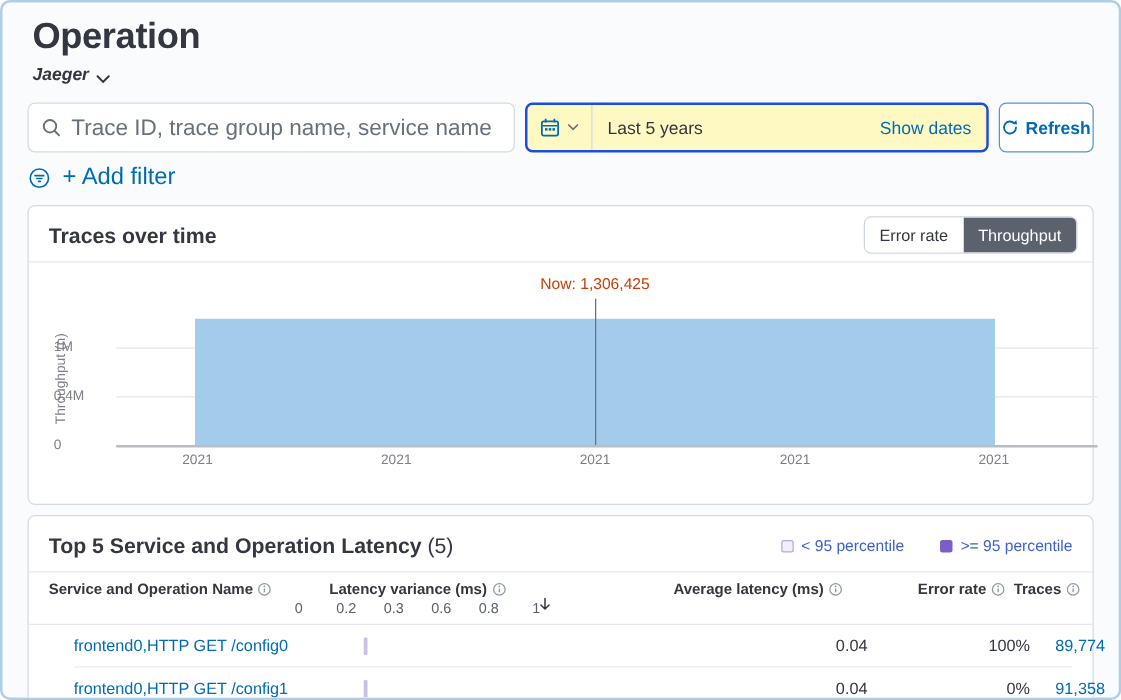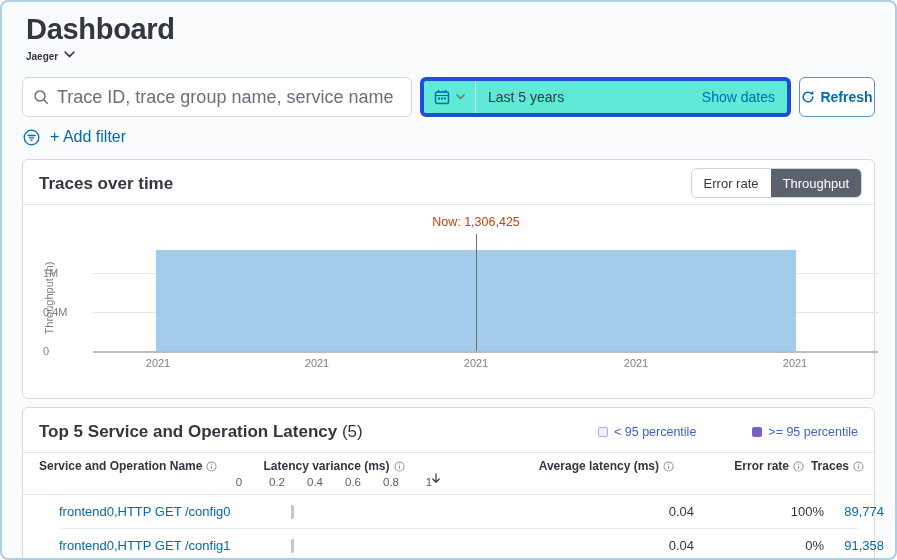--- a/index.html
+++ b/index.html
@@ -4,42 +4,42 @@
 <style>
   * { margin:0; padding:0; box-sizing:border-box; }
   html,body { width:897px; height:560px; }
   body { font-family:"Liberation Sans", sans-serif; color:#343741; }
   .window {
     position:relative; width:897px; height:560px;
     border:2px solid #aecde6; border-radius:8px;
     background:#fafbfd; overflow:hidden;
   }
   .page-title { margin:11px 0 0 24px; font-size:29px; font-weight:700; letter-spacing:-0.3px; }
-  .source-select { display:inline-flex; align-items:flex-start; gap:6px; margin:5px 0 0 24px;
-    font-size:10px; font-weight:700; cursor:pointer; }
+  .source-select { display:inline-flex; align-items:flex-end; gap:6px; margin:5px 0 0 24px;
+    font-size:14px; font-weight:700; cursor:pointer;font-style:italic; }
   .chev { display:inline-block; }
   
   .search-row { display:flex; align-items:center; gap:8px; margin:13px 20px 0 20px; }
   .search-box { flex:0 0 390px; height:40px; background:#fff; border:1px solid #d3dae6;
     border-radius:6px; display:flex; align-items:center; padding:0 10px; gap:8px; }
   .search-box input { border:none; outline:none; flex:1; font-size:18px; color:#343741;
     font-family:"Liberation Sans", sans-serif; background:transparent; }
   .search-box input::placeholder { color:#69707d; }
-  .date-picker { flex:1; height:40px; background:#5eead4; border:4px solid #1d4ed8; border-radius:6px;
+  .date-picker { flex:1; height:40px; background:#fef9c3; border:2px solid #1d4ed8; border-radius:6px;
     display:flex; align-items:center; overflow:hidden; }
   .dp-icon-seg { display:flex; align-items:center; gap:6px; padding:0 10px; height:100%;
     border-right:1px solid #d3dae6; cursor:pointer; }
   .dp-value { padding:0 12px; font-size:14px; flex:1; }
   .dp-showdates { padding:0 12px; font-size:14px; color:#006BB4; font-weight:500; cursor:pointer; white-space:nowrap; }
   .refresh-btn { flex:0 0 76px; height:40px; border:1px solid #5a94c6; border-radius:6px; background:#fff;
     color:#006BB4; font-weight:700; font-size:14px; display:flex; align-items:center; justify-content:center;
     gap:5px; cursor:pointer; font-family:"Liberation Sans", sans-serif; }
   
   .filter-row { display:flex; align-items:center; gap:10px; margin:10px 20px 0 21px; height:20px; }
-  .add-filter { font-size:16px; color:#006BB4; cursor:pointer; }
+  .add-filter { font-size:19px; color:#006BB4; cursor:pointer; }
   
   .panel { position:relative; margin:0 20px; background:#fff; border:1px solid #d3dae6;
     border-radius:6px; }
   .panel-title { position:absolute; top:14px; left:16px; font-size:17px; font-weight:700; }
   .panel-divider { position:absolute; top:44px; left:0; right:0; border-top:1px solid #e3e8f0; }
   #traces-panel { margin-top:12px; height:240px; }
   #latency-panel { margin-top:8px; height:166px; }
   
   .toggle-group { position:absolute; top:8px; right:12px; display:flex; border:1px solid #cdd3df;
     border-radius:6px; overflow:hidden; height:30px; }
@@ -51,21 +51,21 @@
   .chart-bar { position:absolute; left:133px; top:90px; width:640px; height:101px; background:#a3cbea; }
   .axis-x-line { position:absolute; left:70px; width:785px; top:191px; height:2px; background:#b8bcc3; }
   .now-line { position:absolute; left:453px; top:74px; width:1px; height:118px; background:#6b717c; }
   .now-label { position:absolute; left:453px; top:55px; transform:translateX(-50%); font-size:12.5px;
     color:#c2410c; white-space:nowrap; }
   .ytick { position:absolute; left:20px; width:44px; font-size:11px; color:#7c7f87; line-height:14px; }
   .xtick { position:absolute; top:197px; transform:translateX(-50%); font-size:11px; color:#7c7f87; }
   .ylabel { position:absolute; left:-34px; top:132px; width:120px; text-align:center;
     transform:rotate(-90deg); font-size:11px; color:#7c7f87; }
   
-  .legend { position:absolute; top:17px; right:16px; display:flex; gap:56px; }
+  .legend { position:absolute; top:17px; right:16px; display:flex; gap:29px; }
   .legend-item { display:flex; align-items:center; gap:6px; font-size:12.5px; color:#3f62c9; }
   .swatch { width:10px; height:10px; border-radius:2px; }
   .swatch.outlined { border:1px solid #b9a8e0; background:#f3eefc; }
   .swatch.filled { background:#7a5fc7; }
   .lt-grid { display:grid; grid-template-columns:200px 235px 200px 130px 60px; align-items:center; }
   .lt-head { position:absolute; top:51px; left:16px; right:16px; font-size:12px; font-weight:700; }
   .lt-head .num { text-align:right;align-items:center; }
   .head-cell { display:flex; align-items:center; gap:4px; }
   .head-cell.num { justify-content:flex-end; }
   .head-cell.center { justify-content:center; width:190px; }
@@ -82,21 +82,21 @@
   .variance-tick { position:absolute; top:10px; width:3px; height:14px; background:#c9bfe8;
     border-radius:1px; }
   .info-icon { display:inline-block; line-height:0; }
   .icon { display:inline-block; line-height:0; }
 </style>
 </head>
 <body>
 
 <div class="window">
 
-  <h1 class="page-title">Dashboard</h1>
+  <h1 class="page-title">Operation</h1>
 
   <div class="source-select">
     <span>Jaeger</span>
     <span class="chev icon">
       <svg width="11" height="7" viewBox="0 0 11 7">
           <path d="M1 1l4.5 4.5L10 1" fill="none" stroke="#343741" stroke-width="1.6" stroke-linecap="round"></path>
         </svg>
     </span>
   </div>
 
@@ -250,21 +250,21 @@
               <line x1="6" y1="5.2" x2="6" y2="8.6" stroke="#8d98a5" stroke-width="1.2"></line>
               <circle cx="6" cy="3.4" r="0.8" fill="#8d98a5"></circle>
             </svg>
         </span>
       </div>
     </div>
 
     <div class="scale-strip">
       <span style="left:0%">0</span>
       <span style="left:20%">0.2</span>
-      <span style="left:40%">0.4</span>
+      <span style="left:40%">0.3</span>
       <span style="left:60%">0.6</span>
       <span style="left:80%">0.8</span>
       <span style="left:100%">1</span>
       <span class="sort-arrow icon">
         <svg width="13" height="13" viewBox="0 0 14 14">
             <path d="M7 2v8.5M3.5 7.5L7 11l3.5-3.5" fill="none" stroke="#343741" stroke-width="1.3" stroke-linecap="round" stroke-linejoin="round"></path>
           </svg>
       </span>
     </div>
     <div class="head-divider"></div>

